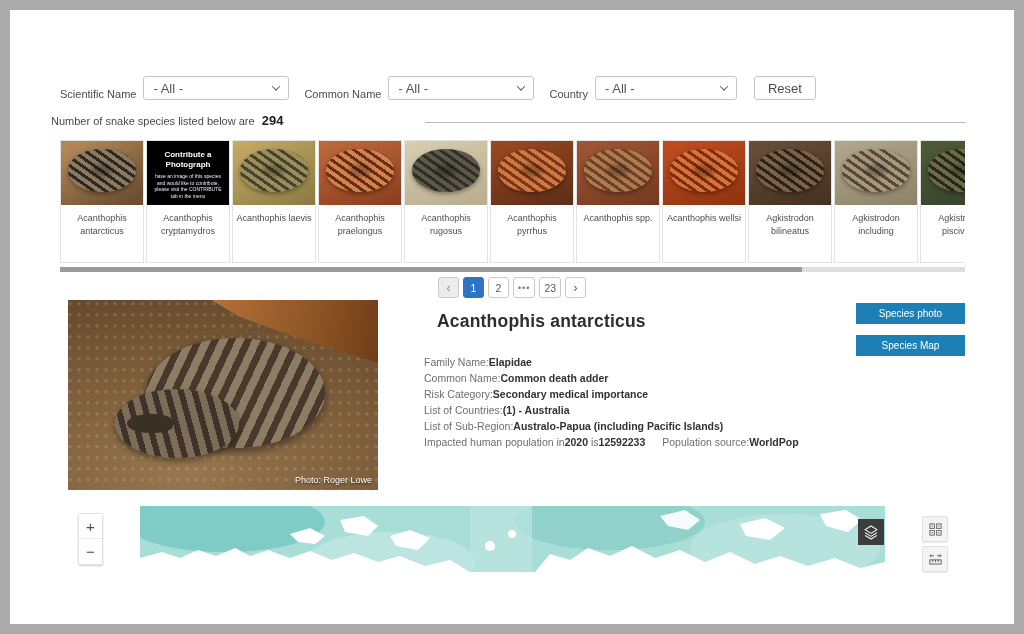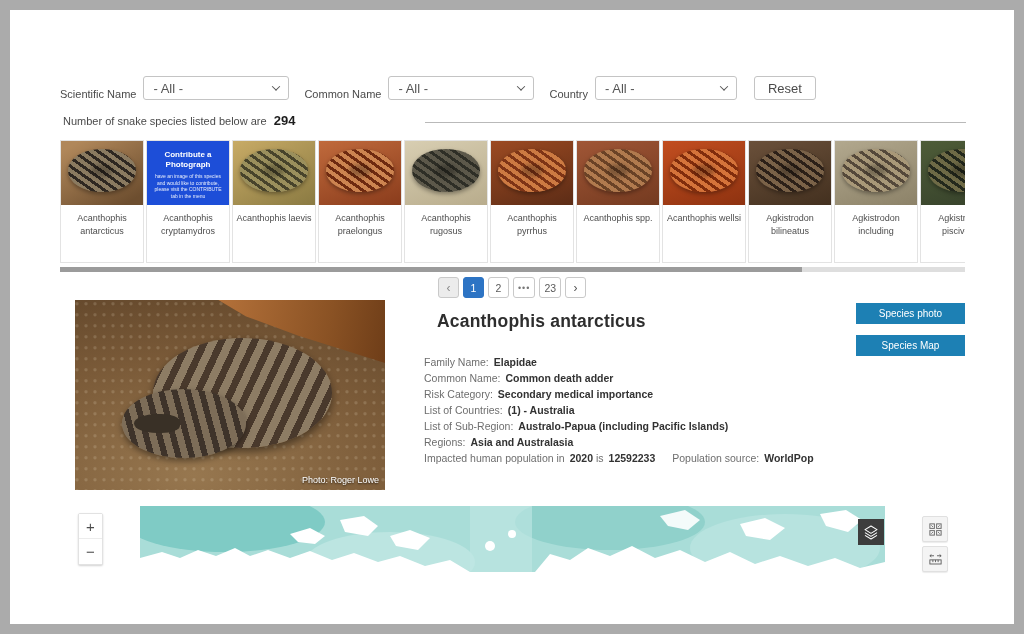--- a/index.html
+++ b/index.html
@@ -14,21 +14,21 @@
             border:1px solid #c4c4c4; border-radius:3px; background:#fff; padding:0 9px;
             font-size:13px; color:#555; margin-right:15px; cursor:pointer; }
   .sel-sci { width:146px; } .sel-com { width:146px; } .sel-cty { width:142px; margin-right:17px; }
   .chev { width:6px; height:6px; border-right:1.4px solid #555; border-bottom:1.4px solid #555;
           transform:rotate(45deg) translate(-1px,-1px); }
   .reset-btn { height:24px; padding:0 13px; border:1px solid #c4c4c4; border-radius:3px;
                background:#fff; font-size:13px; color:#4a4a4a; cursor:pointer;
                font-family:"Liberation Sans", sans-serif; }
 
   
-  .count-row { position:absolute; left:53px; top:103px; font-size:11px; color:#4a4a4a; }
+  .count-row { position:absolute; left:41px; top:103px; font-size:11px; color:#4a4a4a; }
   .count-row b { font-size:13px; color:#1d1d1d; margin-left:4px; }
   .divider { position:absolute; left:415px; right:48px; top:112px; border-top:1px solid #b9b9b9; }
 
   
   .carousel { position:absolute; left:50px; top:130px; width:905px; height:123px;
               display:flex; overflow:hidden; }
   .card { flex:0 0 84px; margin-right:2px; border:1px solid #e3e3e3; background:#fff; cursor:pointer; }
   .thumb { position:relative; width:100%; height:64px; overflow:hidden; }
   .photo::before { content:""; position:absolute; left:9%; right:9%; top:13%; bottom:21%;
                    border-radius:50%; background:repeating-linear-gradient(35deg, var(--s1) 0 3px, var(--s2) 3px 7px);
@@ -38,42 +38,42 @@
   .t1 { background:linear-gradient(150deg,#b0875a 10%,#6d4e2f 90%); --s1:#2e2721; --s2:#8a7a60; }
   .t3 { background:linear-gradient(150deg,#c8ab66,#8a7a42); --s1:#47432b; --s2:#9a8f5c; }
   .t4 { background:linear-gradient(160deg,#c06a3c,#8a3c1c); --s1:#6e2a10; --s2:#cc8450; }
   .t5 { background:linear-gradient(160deg,#9c4a22,#5c2c16); --s1:#7e3416; --s2:#cc7a42; }
   .t6 { background:linear-gradient(160deg,#d8ceb2,#b8ac8c); --s1:#2e2e26; --s2:#5c584a; }
   .t7 { background:linear-gradient(160deg,#a05636,#743a20); --s1:#6a4226; --s2:#b07a4e; }
   .t8 { background:linear-gradient(160deg,#c24e20,#8e3210); --s1:#802c0c; --s2:#d4733a; }
   .t9 { background:linear-gradient(160deg,#6a503a,#43301f); --s1:#2c2018; --s2:#7a6248; }
   .t10{ background:linear-gradient(160deg,#b2a88e,#8c8268); --s1:#54483a; --s2:#a89878; }
   .t11{ background:linear-gradient(160deg,#4e5c38,#35402a); --s1:#23281c; --s2:#6e6a46; }
-  .contribute { background:#1d4ed8; display:flex; flex-direction:column; align-items:center;
+  .contribute { background:#000000; display:flex; flex-direction:column; align-items:center;
                 justify-content:flex-start; padding:9px 4px 0; text-align:center; }
   .contrib-title { color:#fff; font-size:8px; font-weight:bold; line-height:1.25; }
   .contrib-note { color:#e8eefb; font-size:5px; line-height:1.3; margin-top:3px; }
   .card-name { padding:7px 3px 0; font-size:9px; line-height:1.45; text-align:center; color:#4d4d4d; }
 
   
   .hscroll { position:absolute; left:50px; top:257px; width:905px; height:5px; background:#dedede; }
   .hscroll-thumb { width:742px; height:5px; background:#9b9b9b; cursor:grab; }
 
   
   .pagination { position:absolute; left:0; right:0; top:267px; display:flex; justify-content:center; gap:4px; }
   .pg { min-width:21px; height:21px; display:flex; align-items:center; justify-content:center;
         border:1px solid #c9c9c9; border-radius:3px; background:#fff; font-size:10.5px;
         color:#5a5a5a; cursor:pointer; padding:0 4px; }
   .pg-nav { background:#ececec; color:#8a8a8a; font-size:12px; }
   .pg-next { background:#fff; color:#555; font-size:12px; }
   .pg-active { background:#2d74c4; border-color:#2d74c4; color:#fff; }
   .pg-dots { letter-spacing:1px; font-size:9px; color:#777; }
 
   
-  .main-photo { position:absolute; left:65px; top:290px; width:310px; height:190px; overflow:hidden;
+  .main-photo { position:absolute; left:58px; top:290px; width:310px; height:190px; overflow:hidden;
                 background:
                   radial-gradient(circle at 22% 34%, rgba(255,244,220,.16) 1px, transparent 2.2px) 0 0/9px 11px,
                   radial-gradient(130% 110% at 38% 92%, #97774f 0%, #7a5a38 55%, #5f4429 100%); }
   .bark { position:absolute; top:0; right:0; width:64%; height:36%;
           background:linear-gradient(100deg,#c07a40 0%,#8a5224 70%,#6e3d18 100%);
           clip-path:polygon(16% 0, 100% 0, 100% 92%, 56% 52%, 30% 24%); }
   .coil1 { position:absolute; left:25%; top:20%; width:58%; height:58%; border-radius:50%;
            background:repeating-linear-gradient(115deg,#49392c 0 7px,#8d7c64 7px 15px);
            box-shadow:0 4px 9px rgba(0,0,0,.45); }
   .coil2 { position:absolute; left:15%; top:47%; width:40%; height:36%; border-radius:50%;
@@ -81,21 +81,21 @@
            box-shadow:0 3px 6px rgba(0,0,0,.4); }
   .snake-head { position:absolute; left:19%; top:60%; width:15%; height:10%;
                 background:#393026; border-radius:50% 40% 40% 50%; }
   .credit { position:absolute; right:6px; bottom:5px; font-size:9px; color:#fff;
             text-shadow:0 1px 2px rgba(0,0,0,.7); }
 
   .detail-title { position:absolute; left:427px; top:301px; font-size:17.5px; font-weight:600;
                   color:#2e2e2e; letter-spacing:.2px; }
   .fields { position:absolute; left:414px; top:347px; width:430px; }
   .field-row { font-size:10.5px; line-height:11px; margin-bottom:5px; color:#6e6e6e; white-space:nowrap; }
-  .field-row .val { font-weight:bold; color:#323232; margin-left:5px; }
+  .field-row .val { font-weight:bold; color:#323232; }
   .pop-row { margin-top:1px; }
   .pop-row .gap { margin-left:14px; }
 
   .side-buttons { position:absolute; right:49px; top:293px; display:flex; flex-direction:column; gap:11px; }
   .blue-btn { width:109px; height:21px; background:#1d80b4; color:#fff; font-size:10px;
               border:none; border-radius:0; cursor:pointer; font-family:"Liberation Sans", sans-serif; }
 
   
   .map-zoom { position:absolute; left:68px; top:503px; width:25px; background:#fff;
               border:1px solid #e2e2e2; border-radius:2px; box-shadow:0 1px 2px rgba(0,0,0,.18); }
@@ -225,23 +225,20 @@
       <span>Common Name:</span><span class="val">Common death adder</span>
     </div>
     <div class="field-row">
       <span>Risk Category:</span><span class="val">Secondary medical importance</span>
     </div>
     <div class="field-row">
       <span>List of Countries:</span><span class="val">(1) -  Australia</span>
     </div>
     <div class="field-row">
       <span>List of Sub-Region:</span><span class="val">Australo-Papua (including Pacific Islands)</span>
-    </div>
-    <div class="field-row">
-      <span>Regions:</span><span class="val">Asia and Australasia</span>
     </div>
     <div class="field-row pop-row">
       <span>Impacted human population in</span><span class="val">2020</span>
       <span>is</span><span class="val">12592233</span>
       <span class="gap">Population source:</span><span class="val">WorldPop</span>
     </div>
   </div>
 
   <div class="side-buttons">
     <button class="blue-btn">Species photo</button>

